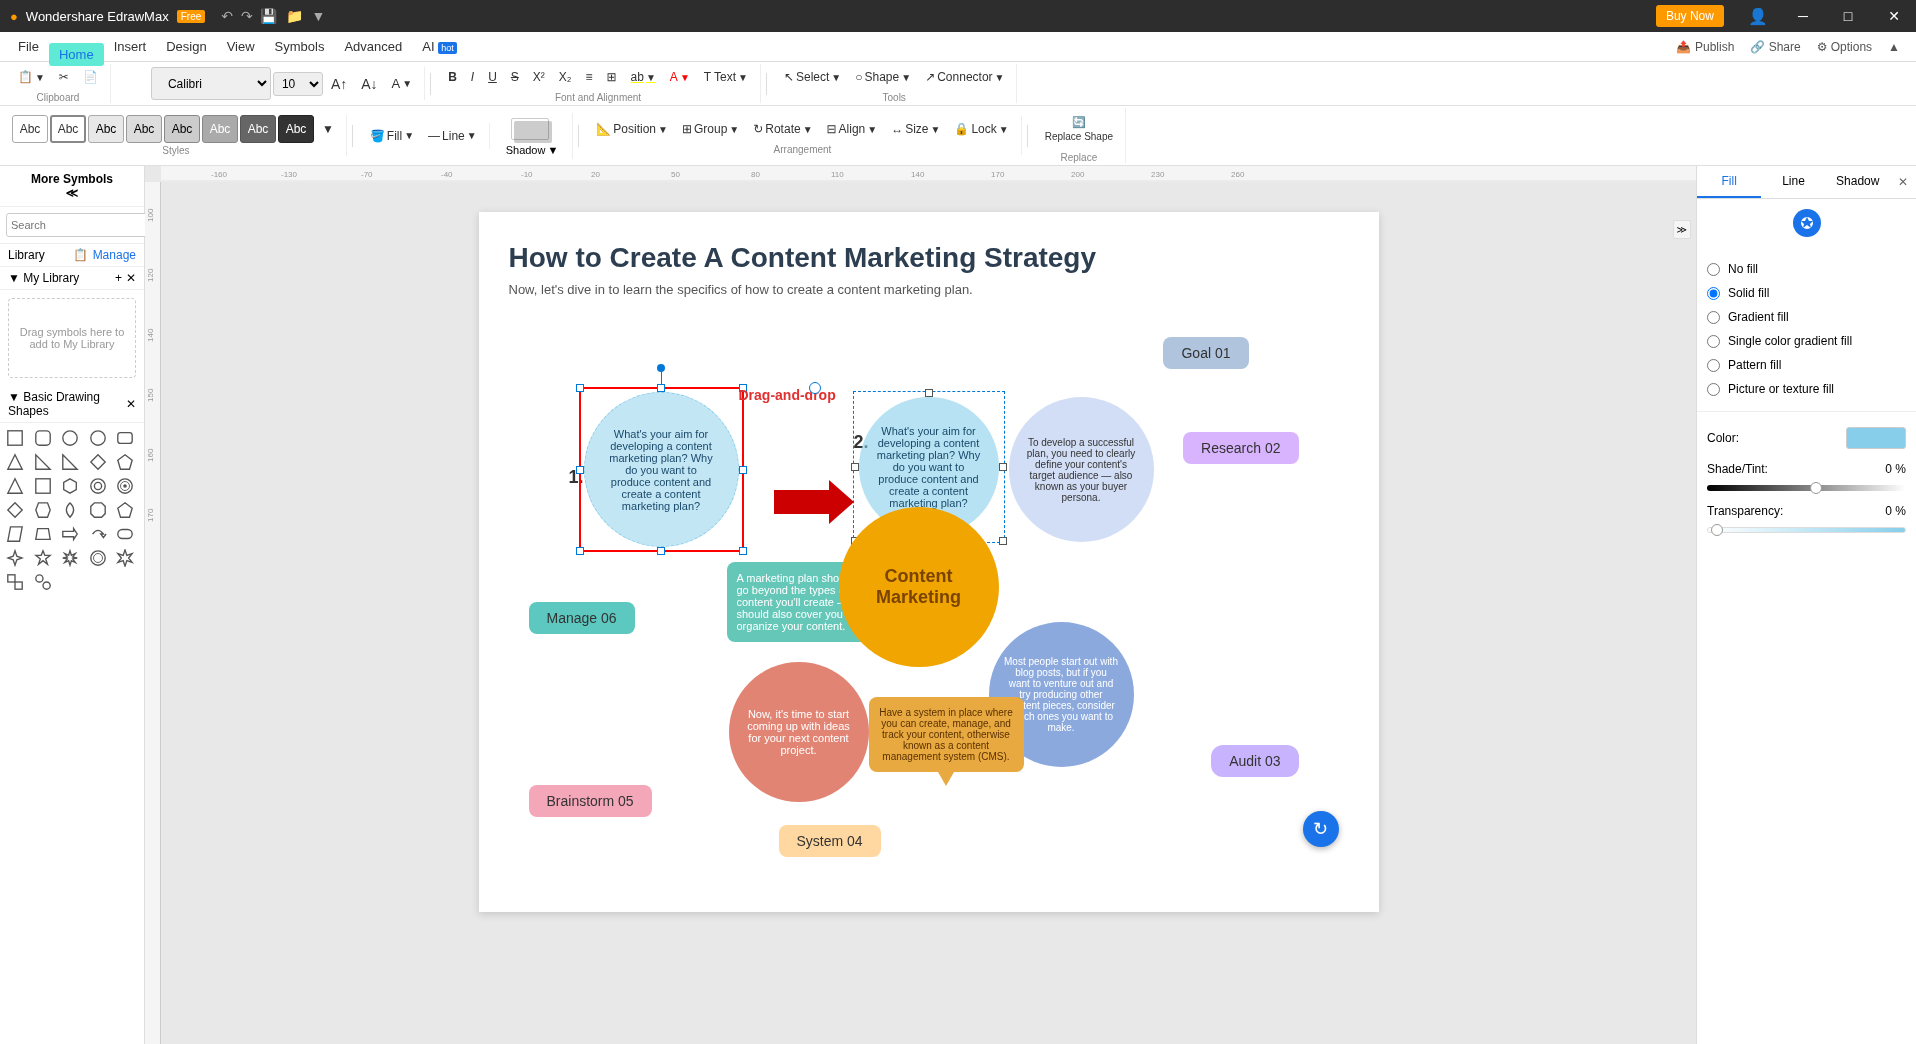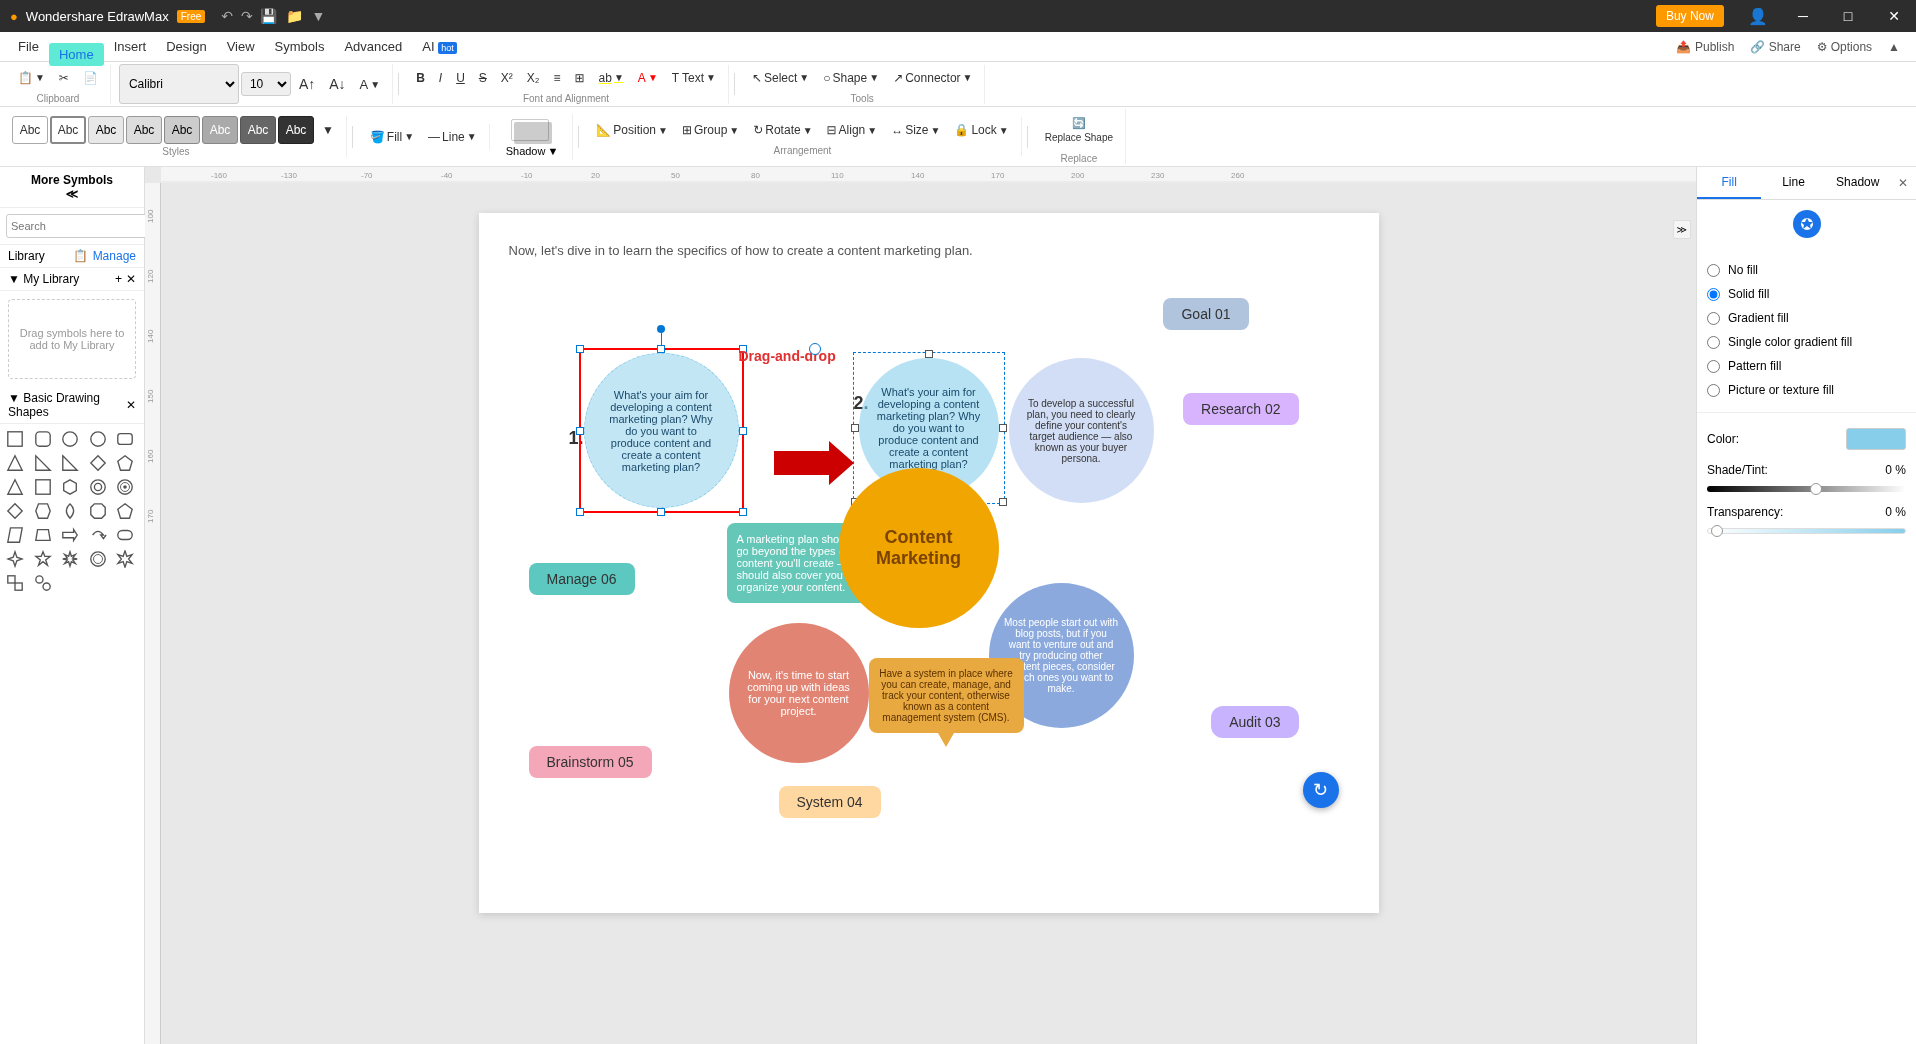--- a/index.html
+++ b/index.html
@@ -20,21 +20,21 @@
 
     
     .menu-bar {
       display: flex; align-items: center; background: #fff; height: 30px; padding: 0 8px;
       border-bottom: 1px solid #ddd;
     }
     .menu-item { padding: 4px 10px; cursor: pointer; font-size: 13px; color: #333; border-radius: 3px; }
     .menu-item:hover, .menu-item.active { background: #5eead4; color: #1a73e8; margin-top: 16px; }
 
     
-    .font-select { width: 120px; height: 40px; border: 1px solid #ccc; border-radius: 3px; font-size: 12px; padding: 0 5px; }
+    .font-select { width: 120px; height: 33px; border: 1px solid #ccc; border-radius: 3px; font-size: 12px; padding: 0 12px; margin-left: 32px; }
     .font-size-select { width: 50px; height: 24px; border: 1px solid #ccc; border-radius: 3px; font-size: 12px; padding: 0 4px; }
 
     
     .main-layout { display: flex; height: calc(1044px - 32px - 30px - 76px - 26px); }
 
     
     .left-sidebar { width: 145px; background: #fff; border-right: 1px solid #ddd; display: flex; flex-direction: column; }
     .sidebar-header { display: flex; align-items: center; justify-content: space-between; padding: 6px 8px; border-bottom: 1px solid #eee; font-size: 12px; font-weight: bold; flex-direction: column; }
     .sidebar-search { display: flex; align-items: center; padding: 6px; gap: 4px; border-bottom: 1px solid #eee; }
     .sidebar-search input { flex: 1; height: 24px; border: 1px solid #ccc; border-radius: 3px; padding: 0 4px; font-size: 11px; }
@@ -506,20 +506,21 @@
           <text x="8" y="100" font-size="8" fill="#999" transform="rotate(-90,8,100)">120</text>
           <text x="8" y="160" font-size="8" fill="#999" transform="rotate(-90,8,160)">140</text>
           <text x="8" y="220" font-size="8" fill="#999" transform="rotate(-90,8,220)">150</text>
           <text x="8" y="280" font-size="8" fill="#999" transform="rotate(-90,8,280)">160</text>
           <text x="8" y="340" font-size="8" fill="#999" transform="rotate(-90,8,340)">170</text>
         </svg>
       </div>
 
       <div style="flex:1;overflow:auto;padding:10px;">
         <div class="diagram-paper">
+          <h1 class="diagram-title">How to Create A Content Marketing Strategy</h1>
           <p class="diagram-subtitle">Now, let's dive in to learn the specifics of how to create a content marketing plan.</p>
 
           <div style="position:relative;width:840px;height:560px;">
 
             <div style="position:absolute;left:60px;top:150px;font-size:18px;font-weight:bold;color:#333;">1.</div>
 
             <div style="position:absolute;left:70px;top:70px;border:2px solid red;padding:3px;">
 
               <div style="position:absolute;top:-5px;left:-5px;width:8px;height:8px;background:white;border:1px solid #0078d7;"></div>
               <div style="position:absolute;top:-5px;left:50%;width:8px;height:8px;background:white;border:1px solid #0078d7;transform:translateX(-50%);"></div>

